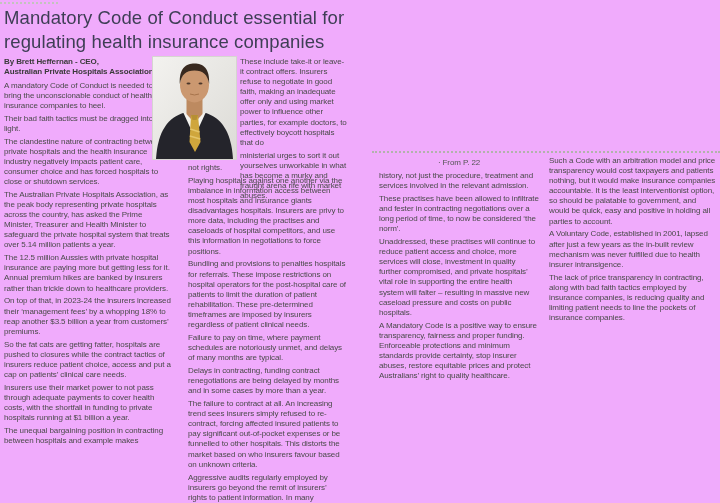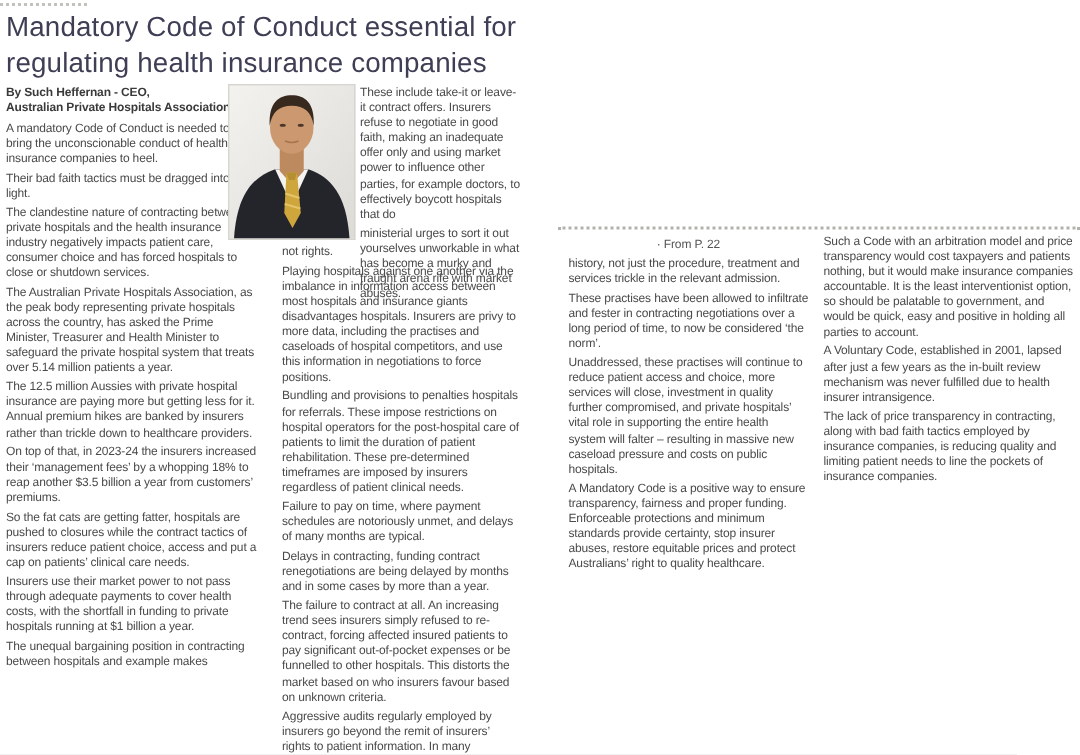--- a/index.html
+++ b/index.html
@@ -1,18 +1,18 @@
 <!DOCTYPE html>
 <html><head>
 <meta charset="utf-8">
 <style>
   html,body { margin:0; padding:0; background:#e8e8e6; }
   .page {
     position:relative; width:720px; height:503px;
-    background:#ffffff; overflow:hidden;
+    background:#f0abfc; overflow:hidden;
     font-family:"Liberation Sans", sans-serif;
     color:#4a4a4a;
   }
   .dots-top { position:absolute; left:0; top:2px; width:58px; height:0;
     border-top:2px dotted #c3c3bd; }
   .dots-right { position:absolute; left:372px; top:151px; width:348px; height:0;
     border-top:2px dotted #b2b2ac; }
   .title {
     position:absolute; left:4px; top:6px; width:352px;
     font-size:18.5px; line-height:24px; font-weight:400;
@@ -41,21 +41,21 @@
 
   <div class="dots-top"></div>
 
   <div class="title">
     <div>Mandatory Code of Conduct essential for</div>
     <div>regulating health insurance companies</div>
   </div>
 
   <div class="col col1">
     <div class="byline">
-      <div>By Such Heffernan - CEO,</div>
+      <div>By Brett Heffernan - CEO,</div>
       <div>Australian Private Hospitals Association</div>
     </div>
     <p>A mandatory Code of Conduct is needed to bring the unconscionable conduct of health insurance companies to heel.</p>
     <p>Their bad faith tactics must be dragged into the light.</p>
     <p>The clandestine nature of contracting between private hospitals and the health insurance industry negatively impacts patient care, consumer choice and has forced hospitals to close or shutdown services.</p>
     <p>The Australian Private Hospitals Association, as the peak body representing private hospitals across the country, has asked the Prime Minister, Treasurer and Health Minister to safeguard the private hospital system that treats over 5.14 million patients a year.</p>
     <p>The 12.5 million Aussies with private hospital insurance are paying more but getting less for it. Annual premium hikes are banked by insurers rather than trickle down to healthcare providers.</p>
     <p>On top of that, in 2023-24 the insurers increased their ‘management fees’ by a whopping 18% to reap another $3.5 billion a year from customers’ premiums.</p>
     <p>So the fat cats are getting fatter, hospitals are pushed to closures while the contract tactics of insurers reduce patient choice, access and put a cap on patients’ clinical care needs.</p>
     <p>Insurers use their market power to not pass through adequate payments to cover health costs, with the shortfall in funding to private hospitals running at $1 billion a year.</p>
@@ -98,21 +98,21 @@
     <p>Delays in contracting, funding contract renegotiations are being delayed by months and in some cases by more than a year.</p>
     <p>The failure to contract at all. An increasing trend sees insurers simply refused to re-contract, forcing affected insured patients to pay significant out-of-pocket expenses or be funnelled to other hospitals. This distorts the market based on who insurers favour based on unknown criteria.</p>
     <p>Aggressive audits regularly employed by insurers go beyond the remit of insurers’ rights to patient information. In many instances insurers are insisting on patients’ full medical</p>
 
   </div>
 
   <div class="dots-right"></div>
 
   <div class="col col3">
     <p class="from-note">· From P. 22</p>
-    <p>history, not just the procedure, treatment and services trickle in the relevant admission.</p>
+    <p>history, not just the procedure, treatment and services involved in the relevant admission.</p>
     <p>These practises have been allowed to infiltrate and fester in contracting negotiations over a long period of time, to now be considered ‘the norm’.</p>
     <p>Unaddressed, these practises will continue to reduce patient access and choice, more services will close, investment in quality further compromised, and private hospitals’ vital role in supporting the entire health system will falter – resulting in massive new caseload pressure and costs on public hospitals.</p>
     <p>A Mandatory Code is a positive way to ensure transparency, fairness and proper funding. Enforceable protections and minimum standards provide certainty, stop insurer abuses, restore equitable prices and protect Australians’ right to quality healthcare.</p>
   </div>
 
   <div class="col col4">
     <p>Such a Code with an arbitration model and price transparency would cost taxpayers and patients nothing, but it would make insurance companies accountable. It is the least interventionist option, so should be palatable to government, and would be quick, easy and positive in holding all parties to account.</p>
     <p>A Voluntary Code, established in 2001, lapsed after just a few years as the in-built review mechanism was never fulfilled due to health insurer intransigence.</p>
     <p>The lack of price transparency in contracting, along with bad faith tactics employed by insurance companies, is reducing quality and limiting patient needs to line the pockets of insurance companies.</p>
   </div>

